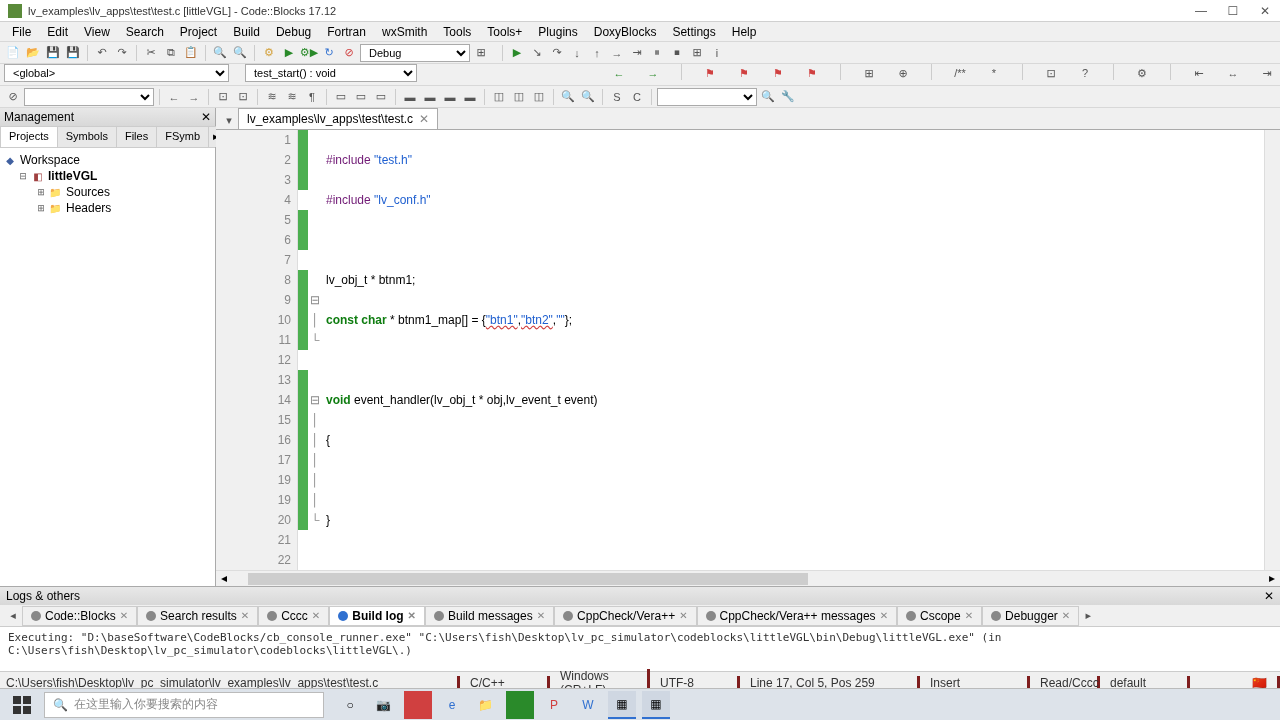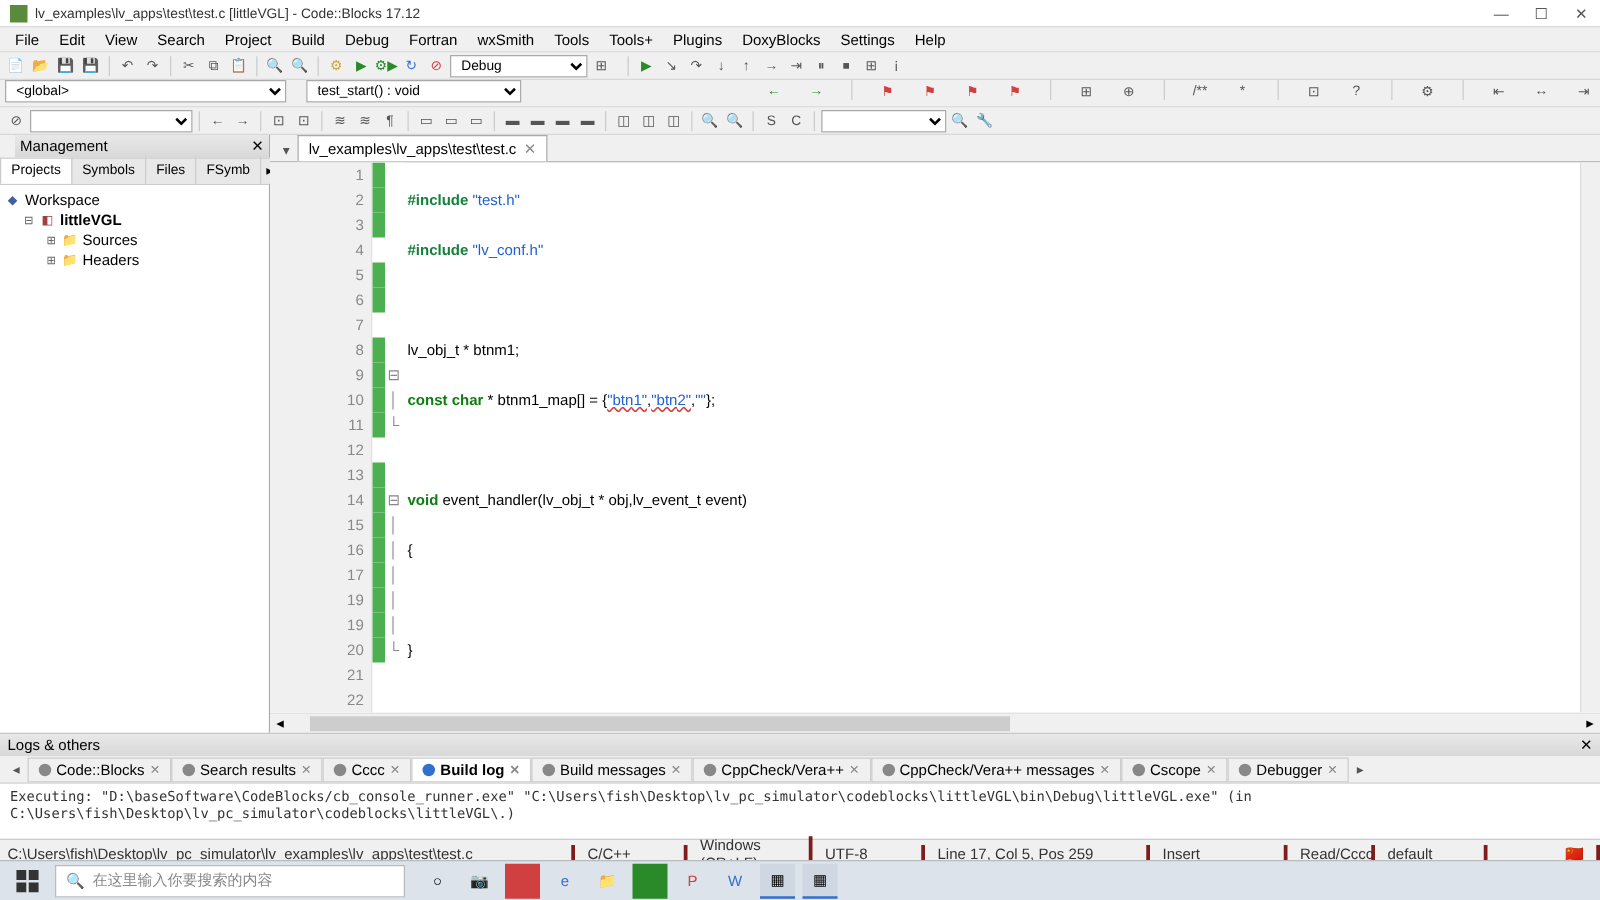--- a/index.html
+++ b/index.html
@@ -21,21 +21,21 @@
 
 .toolbar2 { height: 22px; background: #f0f0f0; display: flex; align-items: flex-start; padding: 0 4px; gap: 16px; border-bottom: 1px solid #d8d8d8; }
 .scope-select { width: 225px; height: 18px; border: 1px solid #aaa; background: #fff; padding: 0 4px; font-size: 11px; }
 .func-select { flex: 1; max-width: 540px; height: 18px; border: 1px solid #aaa; background: #fff; padding: 0 4px; font-size: 11px; }
 
 .toolbar3 { height: 22px; background: #f0f0f0; display: flex; align-items: center; padding: 0 4px; gap: 2px; border-bottom: 1px solid #d8d8d8; }
 
 .main { display: flex; height: 478px; }
 
 .mgmt-panel { width: 216px; background: #f0f0f0; border-right: 1px solid #aaa; display:flex; flex-direction:column; }
-.mgmt-title { height: 18px; background: linear-gradient(#e8e8e8,#d8d8d8); font-size: 11px; padding: 2px 4px; display:flex; align-items:center;margin-left:12px; }
+.mgmt-title { height: 18px; background: linear-gradient(#e8e8e8,#d8d8d8); font-size: 11px; padding: 2px 4px; display:flex; align-items:center; }
 .mgmt-title .close { margin-left:auto; cursor:pointer; }
 .mgmt-tabs { height: 22px; display: flex; background: #f0f0f0; border-bottom: 1px solid #ccc; }
 .mgmt-tab { padding: 3px 8px; font-size: 11px; border: 1px solid #ccc; border-bottom:none; background:#fff; margin-right:-1px; cursor:pointer; }
 .mgmt-tab.inactive { background:#e8e8e8; }
 .mgmt-tab.arrow { padding: 3px 4px; }
 .tree { flex:1; background:#fff; padding: 4px; font-size: 12px; overflow:auto; }
 .tree-item { display:flex; align-items:center; gap:4px; padding:1px 0; cursor:pointer; }
 .tree-indent1 { padding-left: 14px; }
 .tree-indent2 { padding-left: 32px; }
 .tree-icon { width:12px; height:12px; display:inline-flex; align-items:center; justify-content:center; font-size:10px; }
@@ -54,21 +54,21 @@
 .gutter { width: 82px; background:#f0f0f0; border-right:1px solid #ddd; font-family:"Consolas",monospace; font-size:15px; color:#888; text-align:right; padding-right:6px; }
 .gutter .ln { height:20px; line-height:20px; }
 .marker-col { width: 10px; background:#fff; }
 .marker { height:20px; }
 .marker.green { background:#4caf50; }
 .fold-col { width: 14px; background:#fff; font-family:monospace; font-size:10px; color:#888; }
 .fold-col div { height:20px; line-height:20px; text-align:center; }
 .code { flex:1; font-family:"Consolas",monospace; font-size:15px; line-height:20px; white-space:pre; padding-left:4px; position:relative; }
 .code .line { height:20px; }
 .kw { color:#0f7d11; font-weight:bold; }
-.pp { color:#15803d;font-weight:bold; }
+.pp { color:#701a75; }
 .str { color:#2060d0; }
 .strU { color:#2060d0; text-decoration: underline wavy #d04040; }
 .vscroll { width:16px; background:#f0f0f0; border-left:1px solid #ddd; }
 .hscroll { height:16px; background:#f0f0f0; border-top:1px solid #ddd; display:flex; }
 .hscroll-track { flex:1; position:relative; }
 .hscroll-thumb { position:absolute; left:16px; width:560px; top:2px; height:12px; background:#cdcdcd; }
 
 .logs-panel { border-top:1px solid #aaa; }
 .logs-title { height:18px; background: linear-gradient(#e8e8e8,#d8d8d8); font-size:11px; padding:2px 6px; display:flex; align-items:center; }
 .logs-title .close { margin-left:auto; cursor:pointer; }

